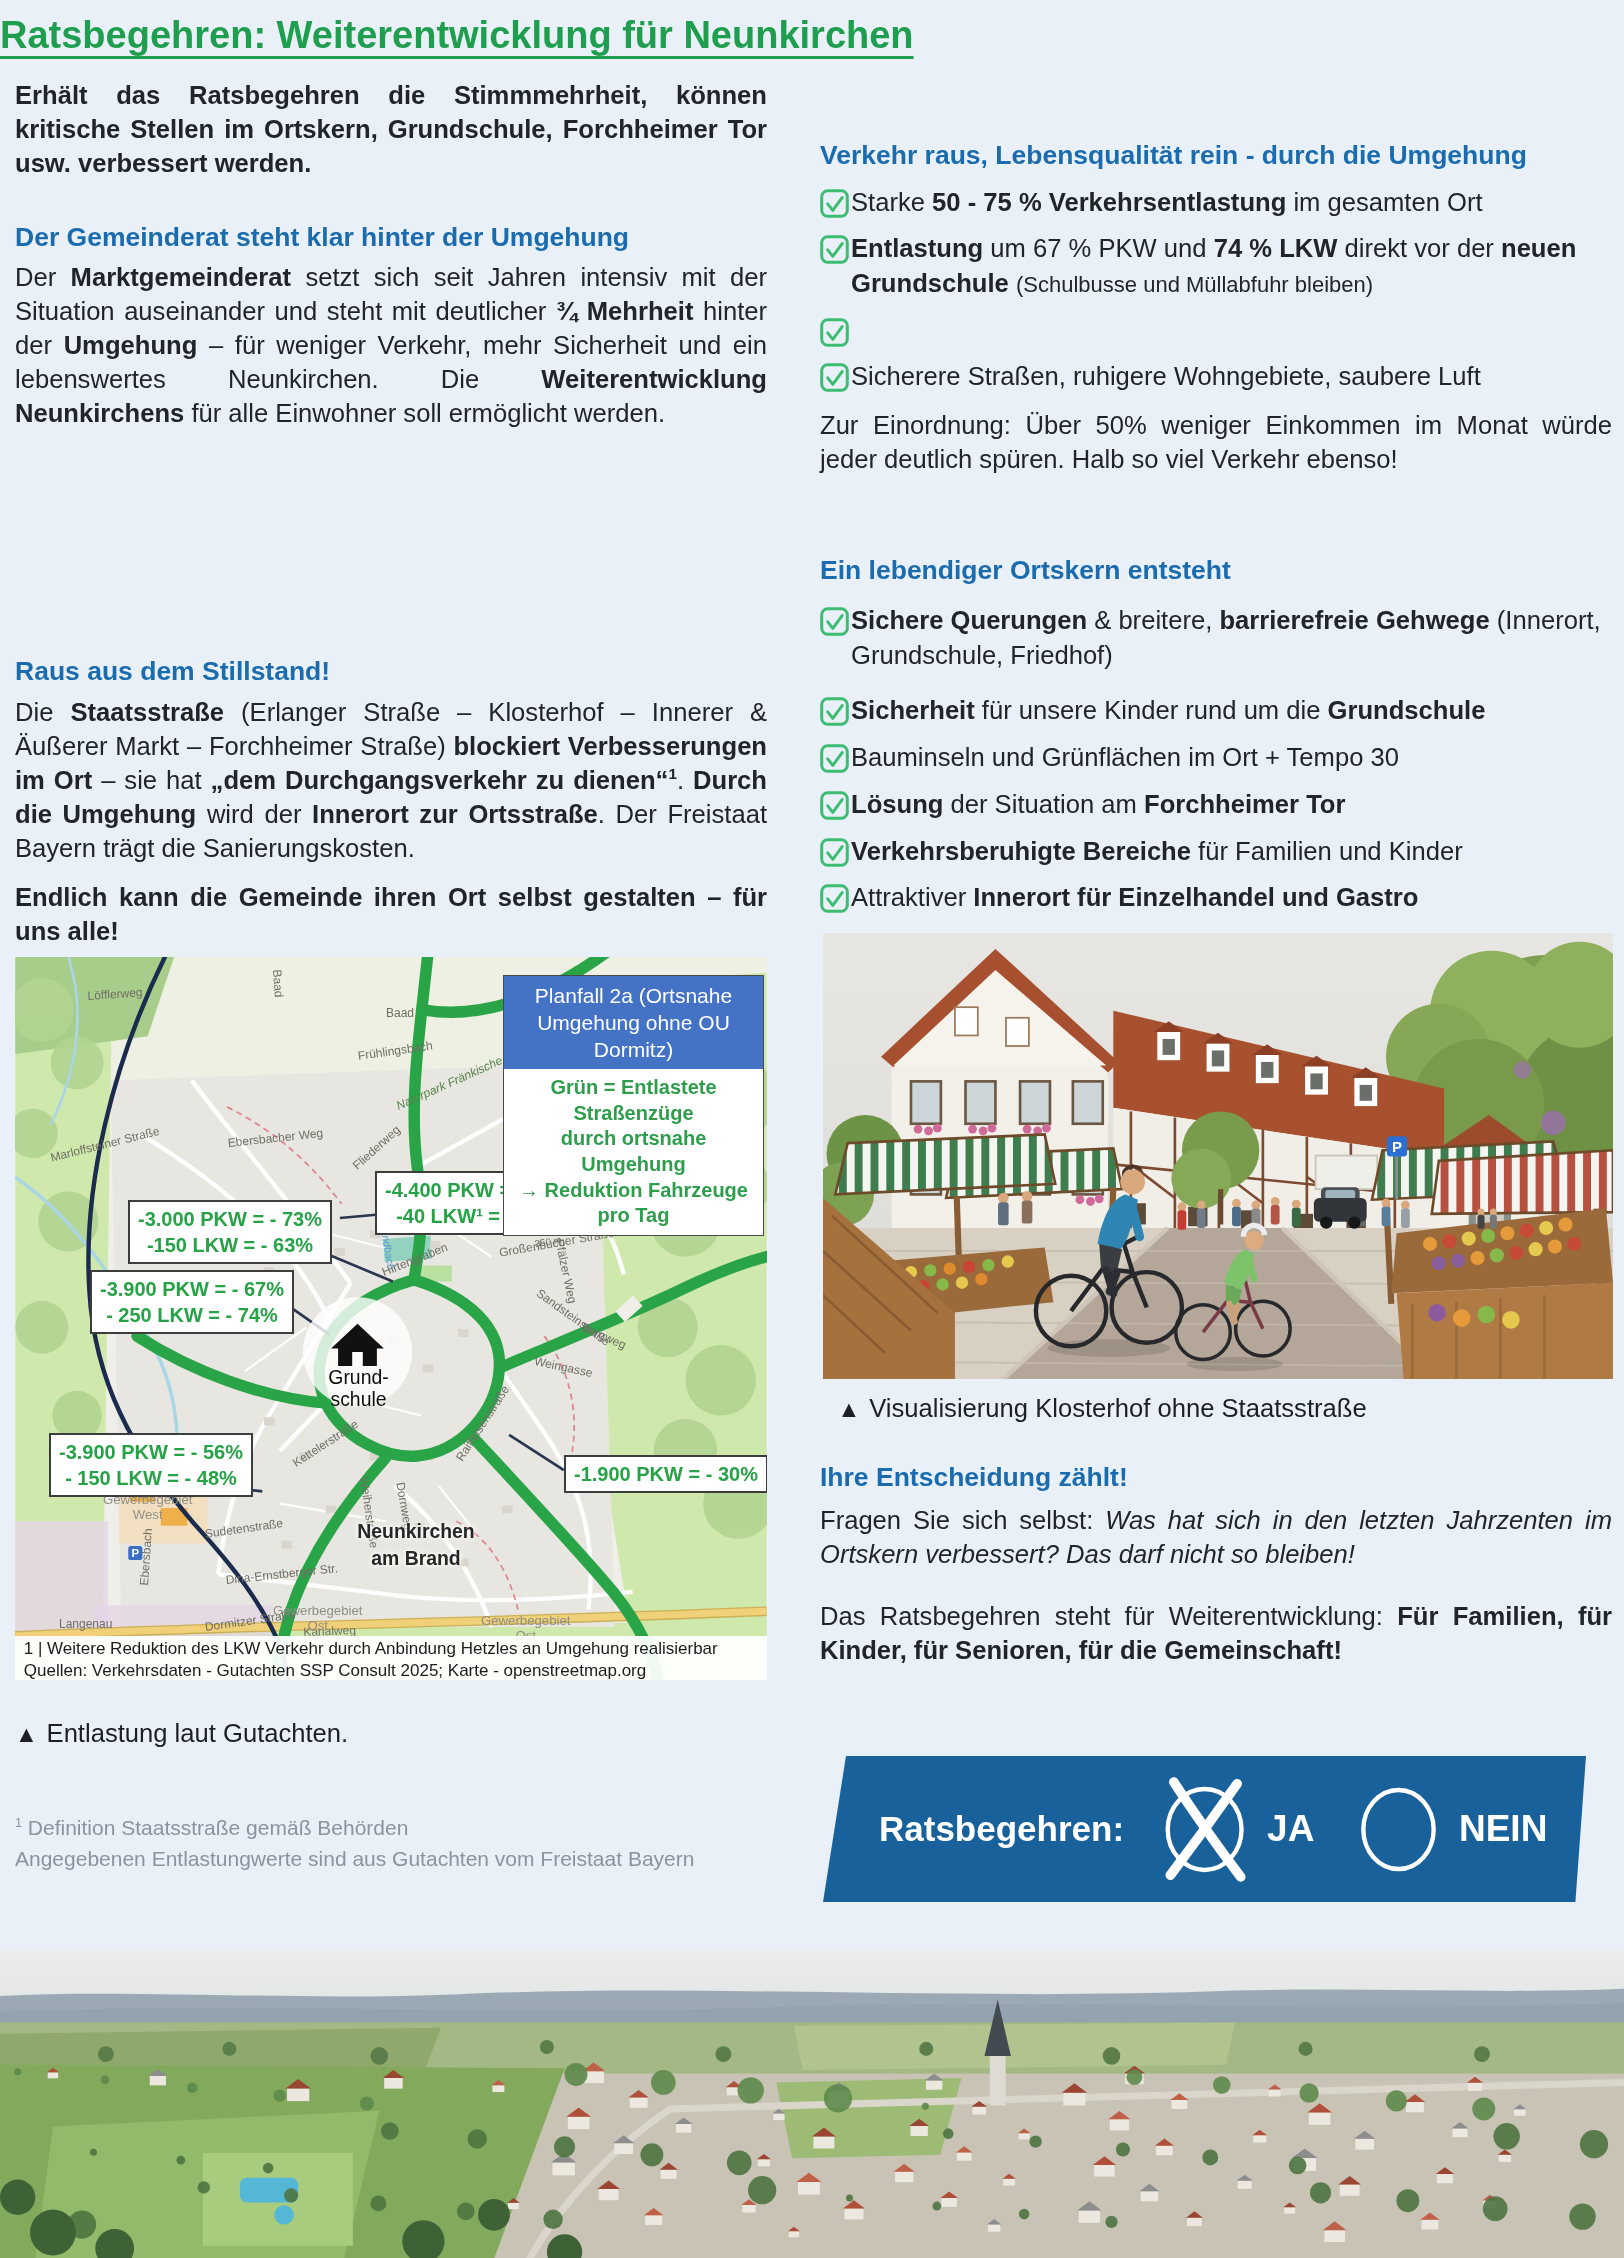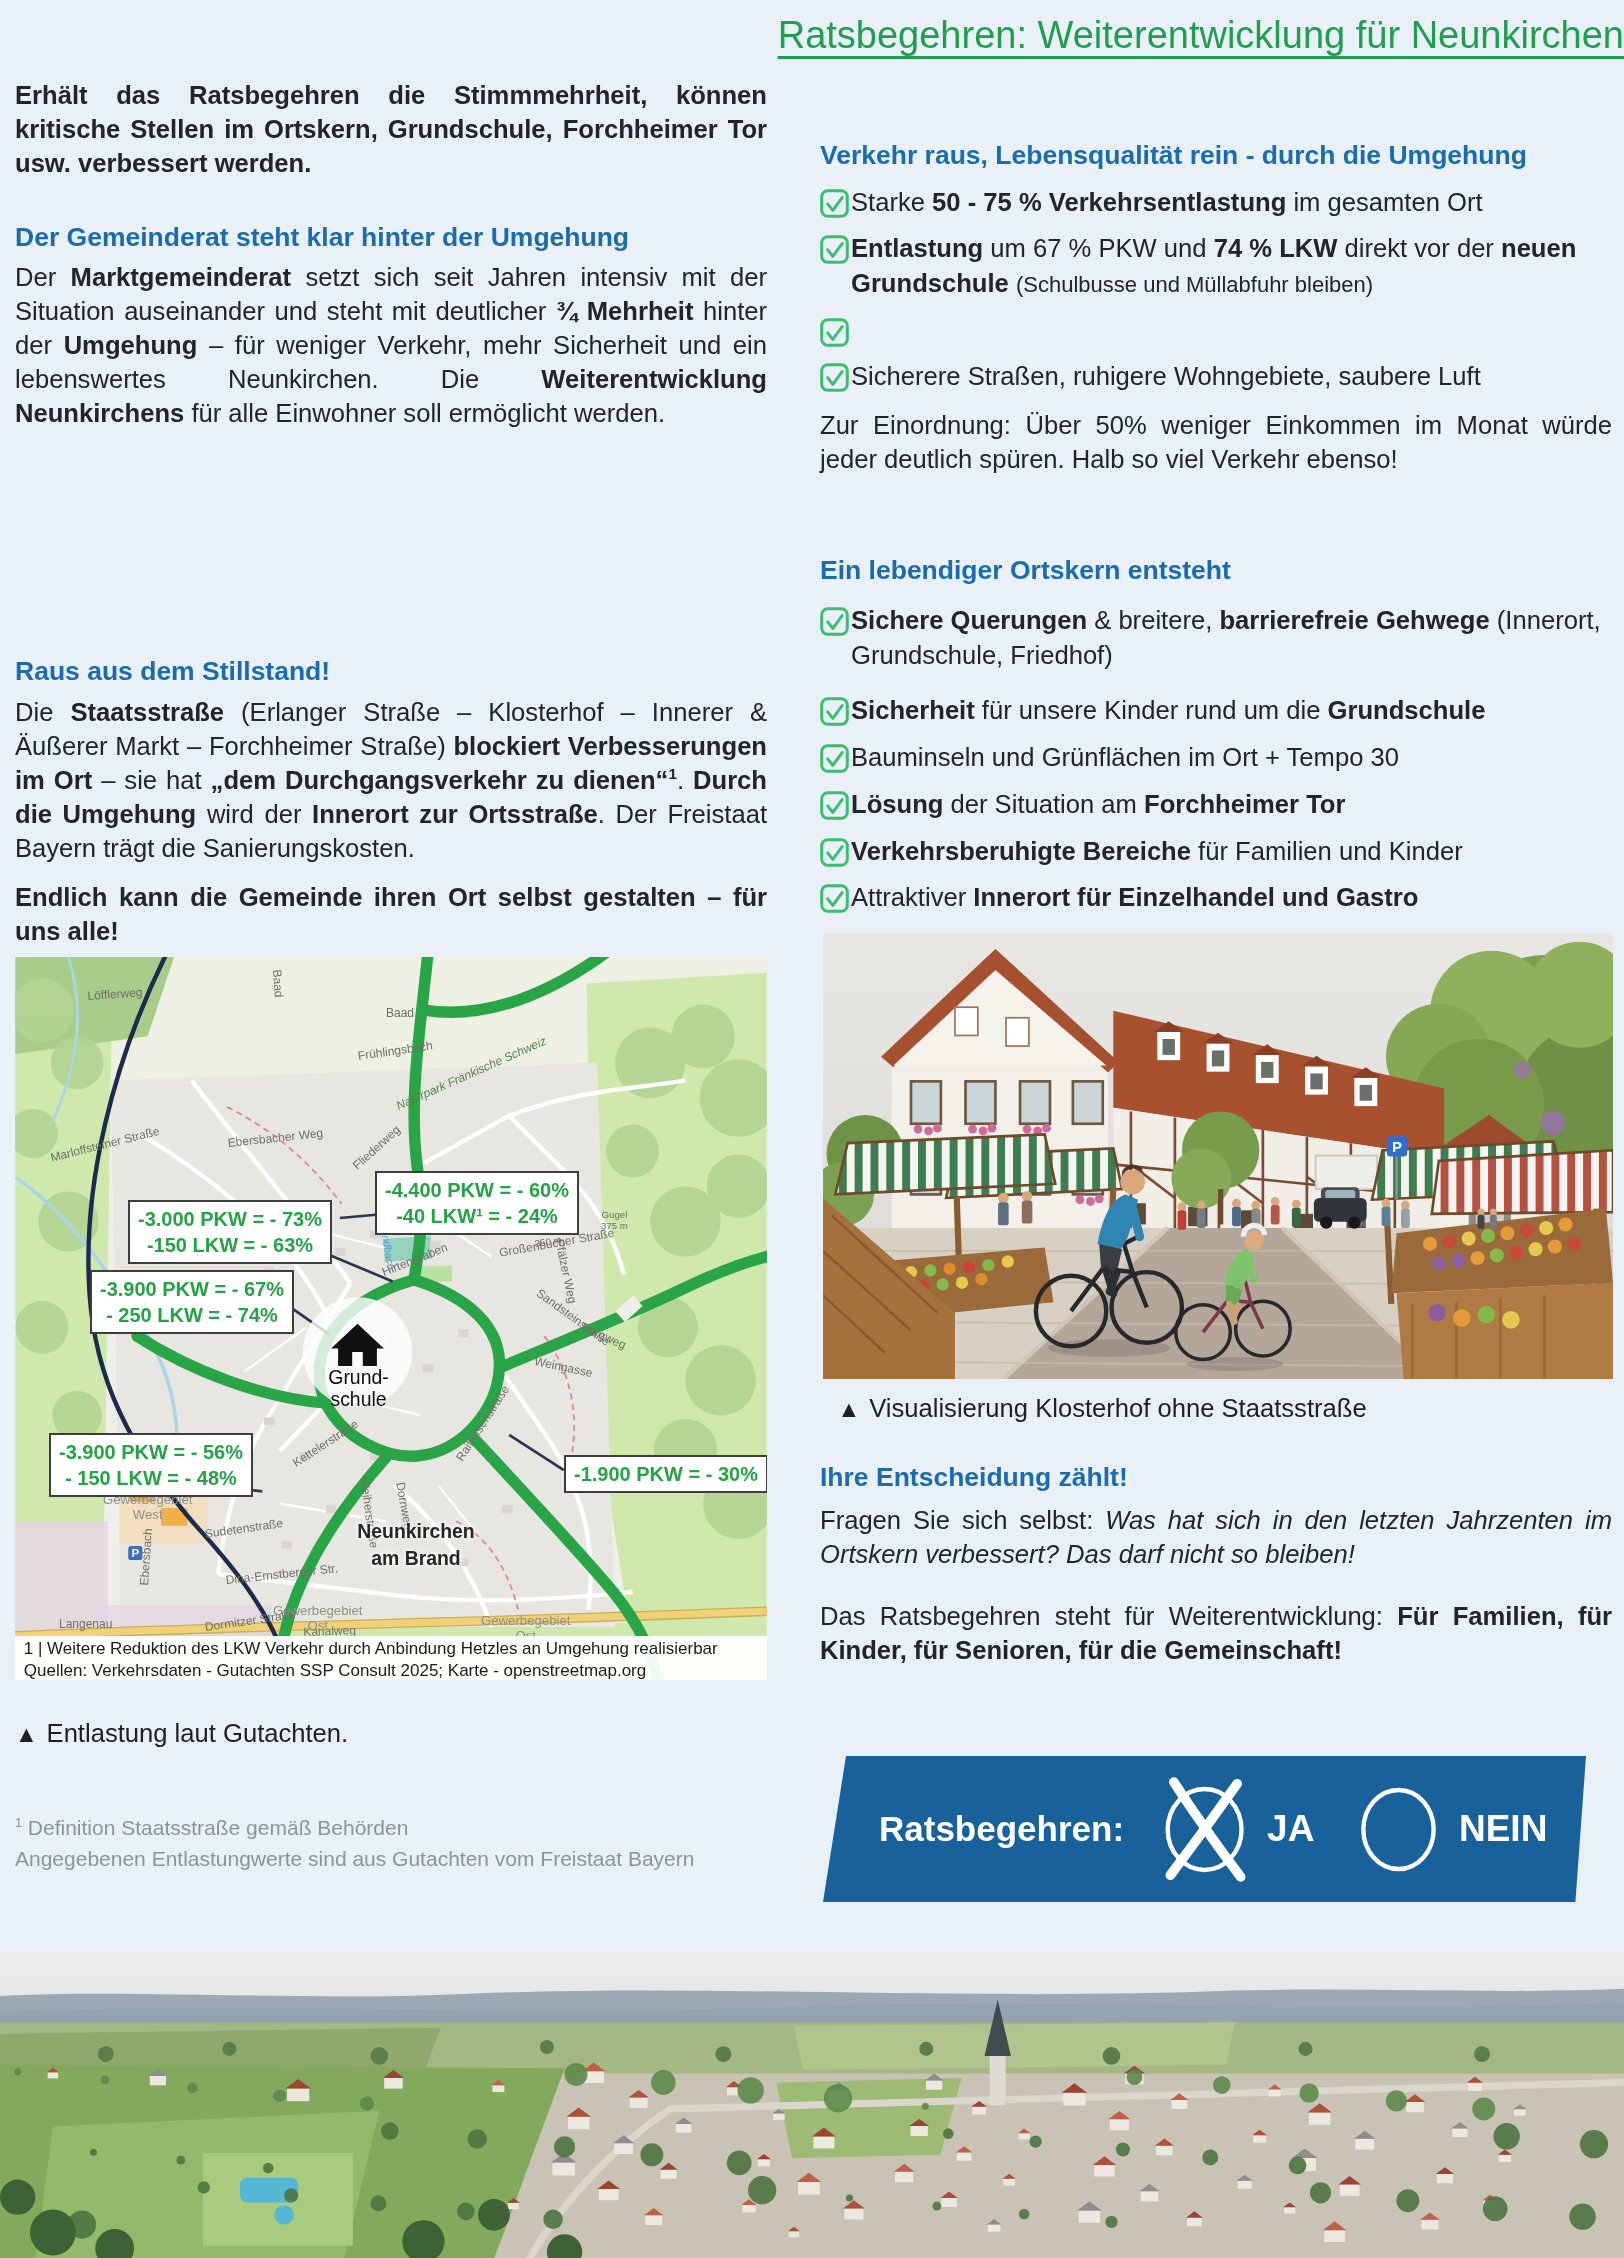--- a/index.html
+++ b/index.html
@@ -8,21 +8,21 @@
     --banner-blue:#19619a; --planfall-blue:#4472c4; --footnote-gray:#8d939e;
   }
   *{box-sizing:border-box; margin:0; padding:0}
   body{margin:0; background:#888; font-family:"Liberation Sans","DejaVu Sans",sans-serif}
   #page{position:relative; width:1624px; height:2258px; background:var(--background); overflow:hidden}
   .abs{position:absolute}
   .b{font-weight:700}
   .i{font-style:italic}
   .sm{font-size:22px}
   sup{font-size:60%; line-height:0}
-  #title{top:14px; left:0; width:100%; text-align:right; font-size:38px; font-weight:400;
+  #title{top:14px; left:0; width:100%; text-align:left; font-size:38px; font-weight:700;
     color:var(--title-green); text-decoration:underline; text-decoration-thickness:2.6px; text-underline-offset:8px}
   .lcol{left:15px; width:752px}
   .rcol{left:820px; width:792px}
   .h-blue{font-size:26.5px; line-height:33px; font-weight:700; color:var(--heading-blue)}
   .body-t{font-size:25.6px; line-height:34px; color:var(--text); text-align:justify}
   .bold-t{font-weight:700}
   .caption{font-size:25.6px; color:#1d1f24}
   .caption .tri{font-size:23px; margin-right:8.8px}
   .fnote{font-size:21px; line-height:31px; color:var(--footnote-gray)}
   .check-item{position:absolute; display:flex; gap:2px; font-size:25.6px; line-height:35px; color:var(--text)}
@@ -174,20 +174,28 @@
       </g>
       <circle cx="388" cy="448" r="62" fill="#ffffff" opacity="0.8"></circle>
       <g>
         <polygon points="388,416 358,444 366,444 366,464 410,464 410,444 418,444" fill="#111"></polygon>
         <rect x="382" y="448" width="12" height="16" fill="#fff"></rect>
       </g>
       <rect x="128" y="668" width="16" height="16" rx="3" fill="#3b6fc4"></rect>
       <text x="136" y="681" font-size="13" font-weight="bold" fill="#fff" text-anchor="middle" font-family="Liberation Sans, sans-serif">P</text>
     </svg>
 
+    <div class="planfall">
+      <div class="pf-head">Planfall 2a (Ortsnahe Umgehung ohne OU Dormitz)</div>
+      <div class="pf-body">
+        <div><span class="b">Grün</span><span> = Entlastete Straßenzüge</span></div>
+        <div>durch ortsnahe Umgehung</div>
+        <div>→ Reduktion Fahrzeuge pro Tag</div>
+      </div>
+    </div>
 
     <div class="mlabel" style="left:113px; top:243px">
       <div>-3.000 PKW = - 73%</div>
         <div>-150 LKW = - 63%</div>
     </div>
     <div class="mlabel" style="left:360px; top:214px">
       <div>-4.400 PKW = - 60%</div>
         <div>-40 LKW¹ = - 24%</div>
     </div>
     <div class="mlabel" style="left:75px; top:313px">

